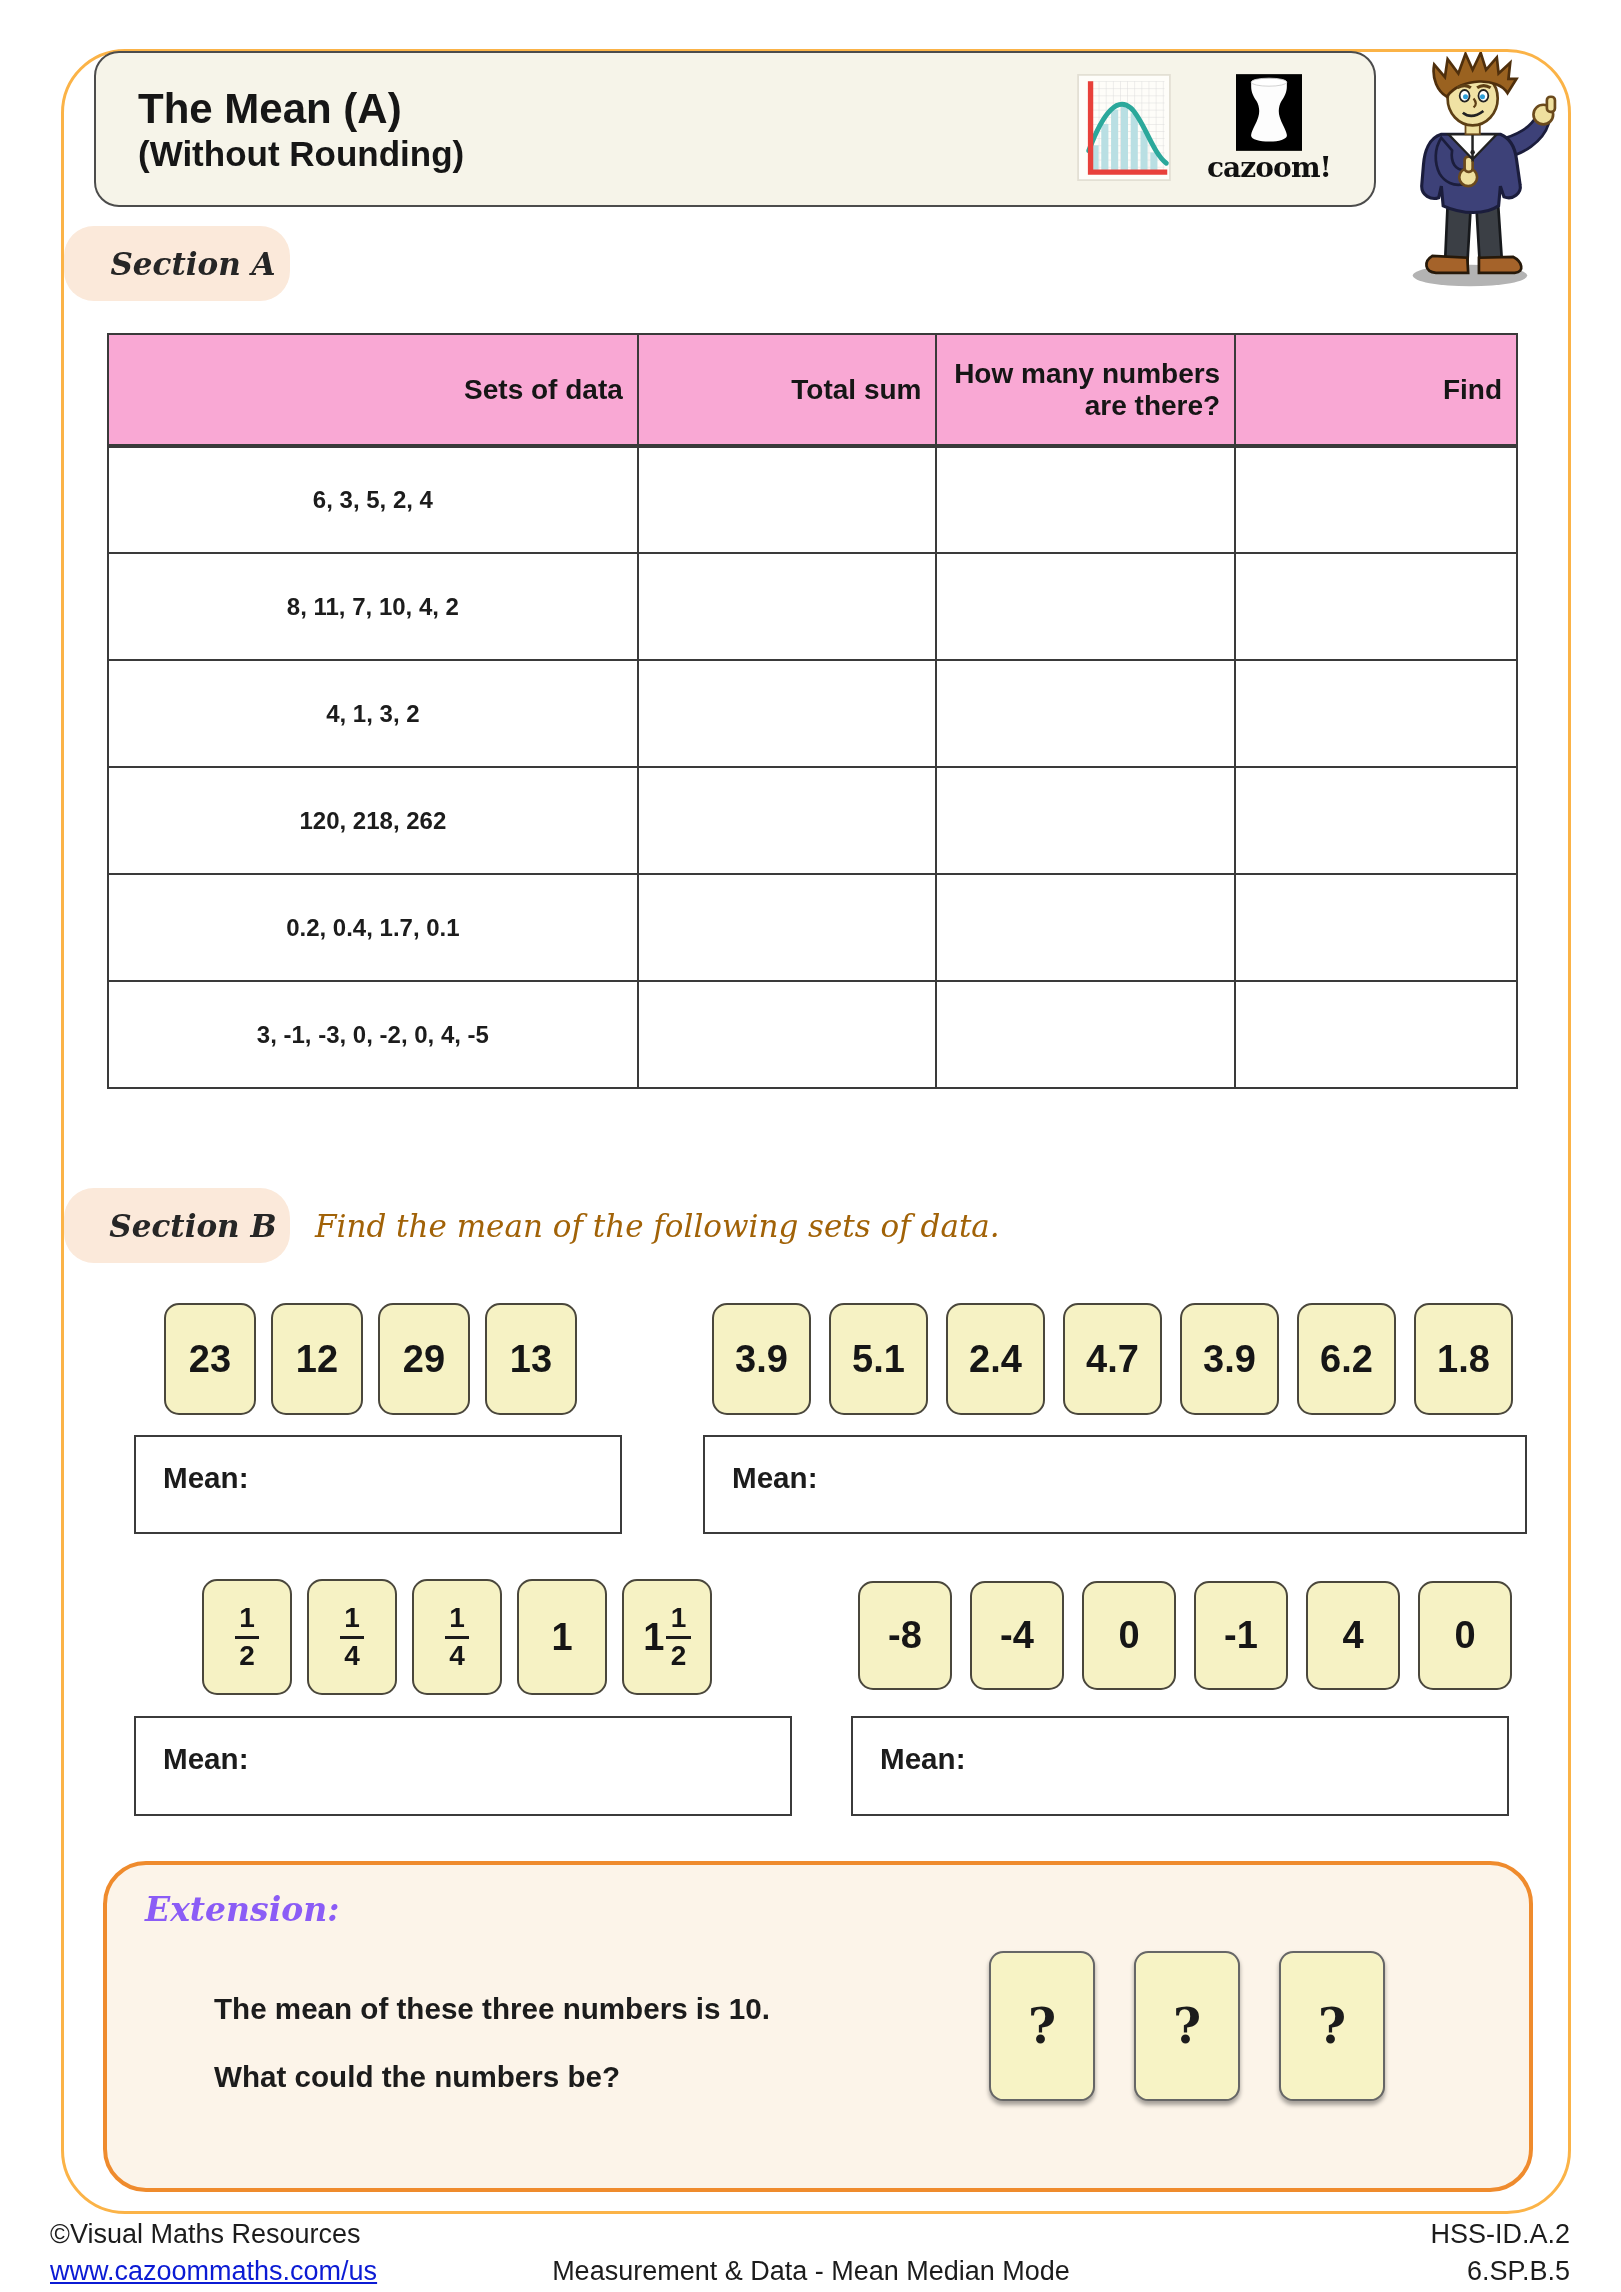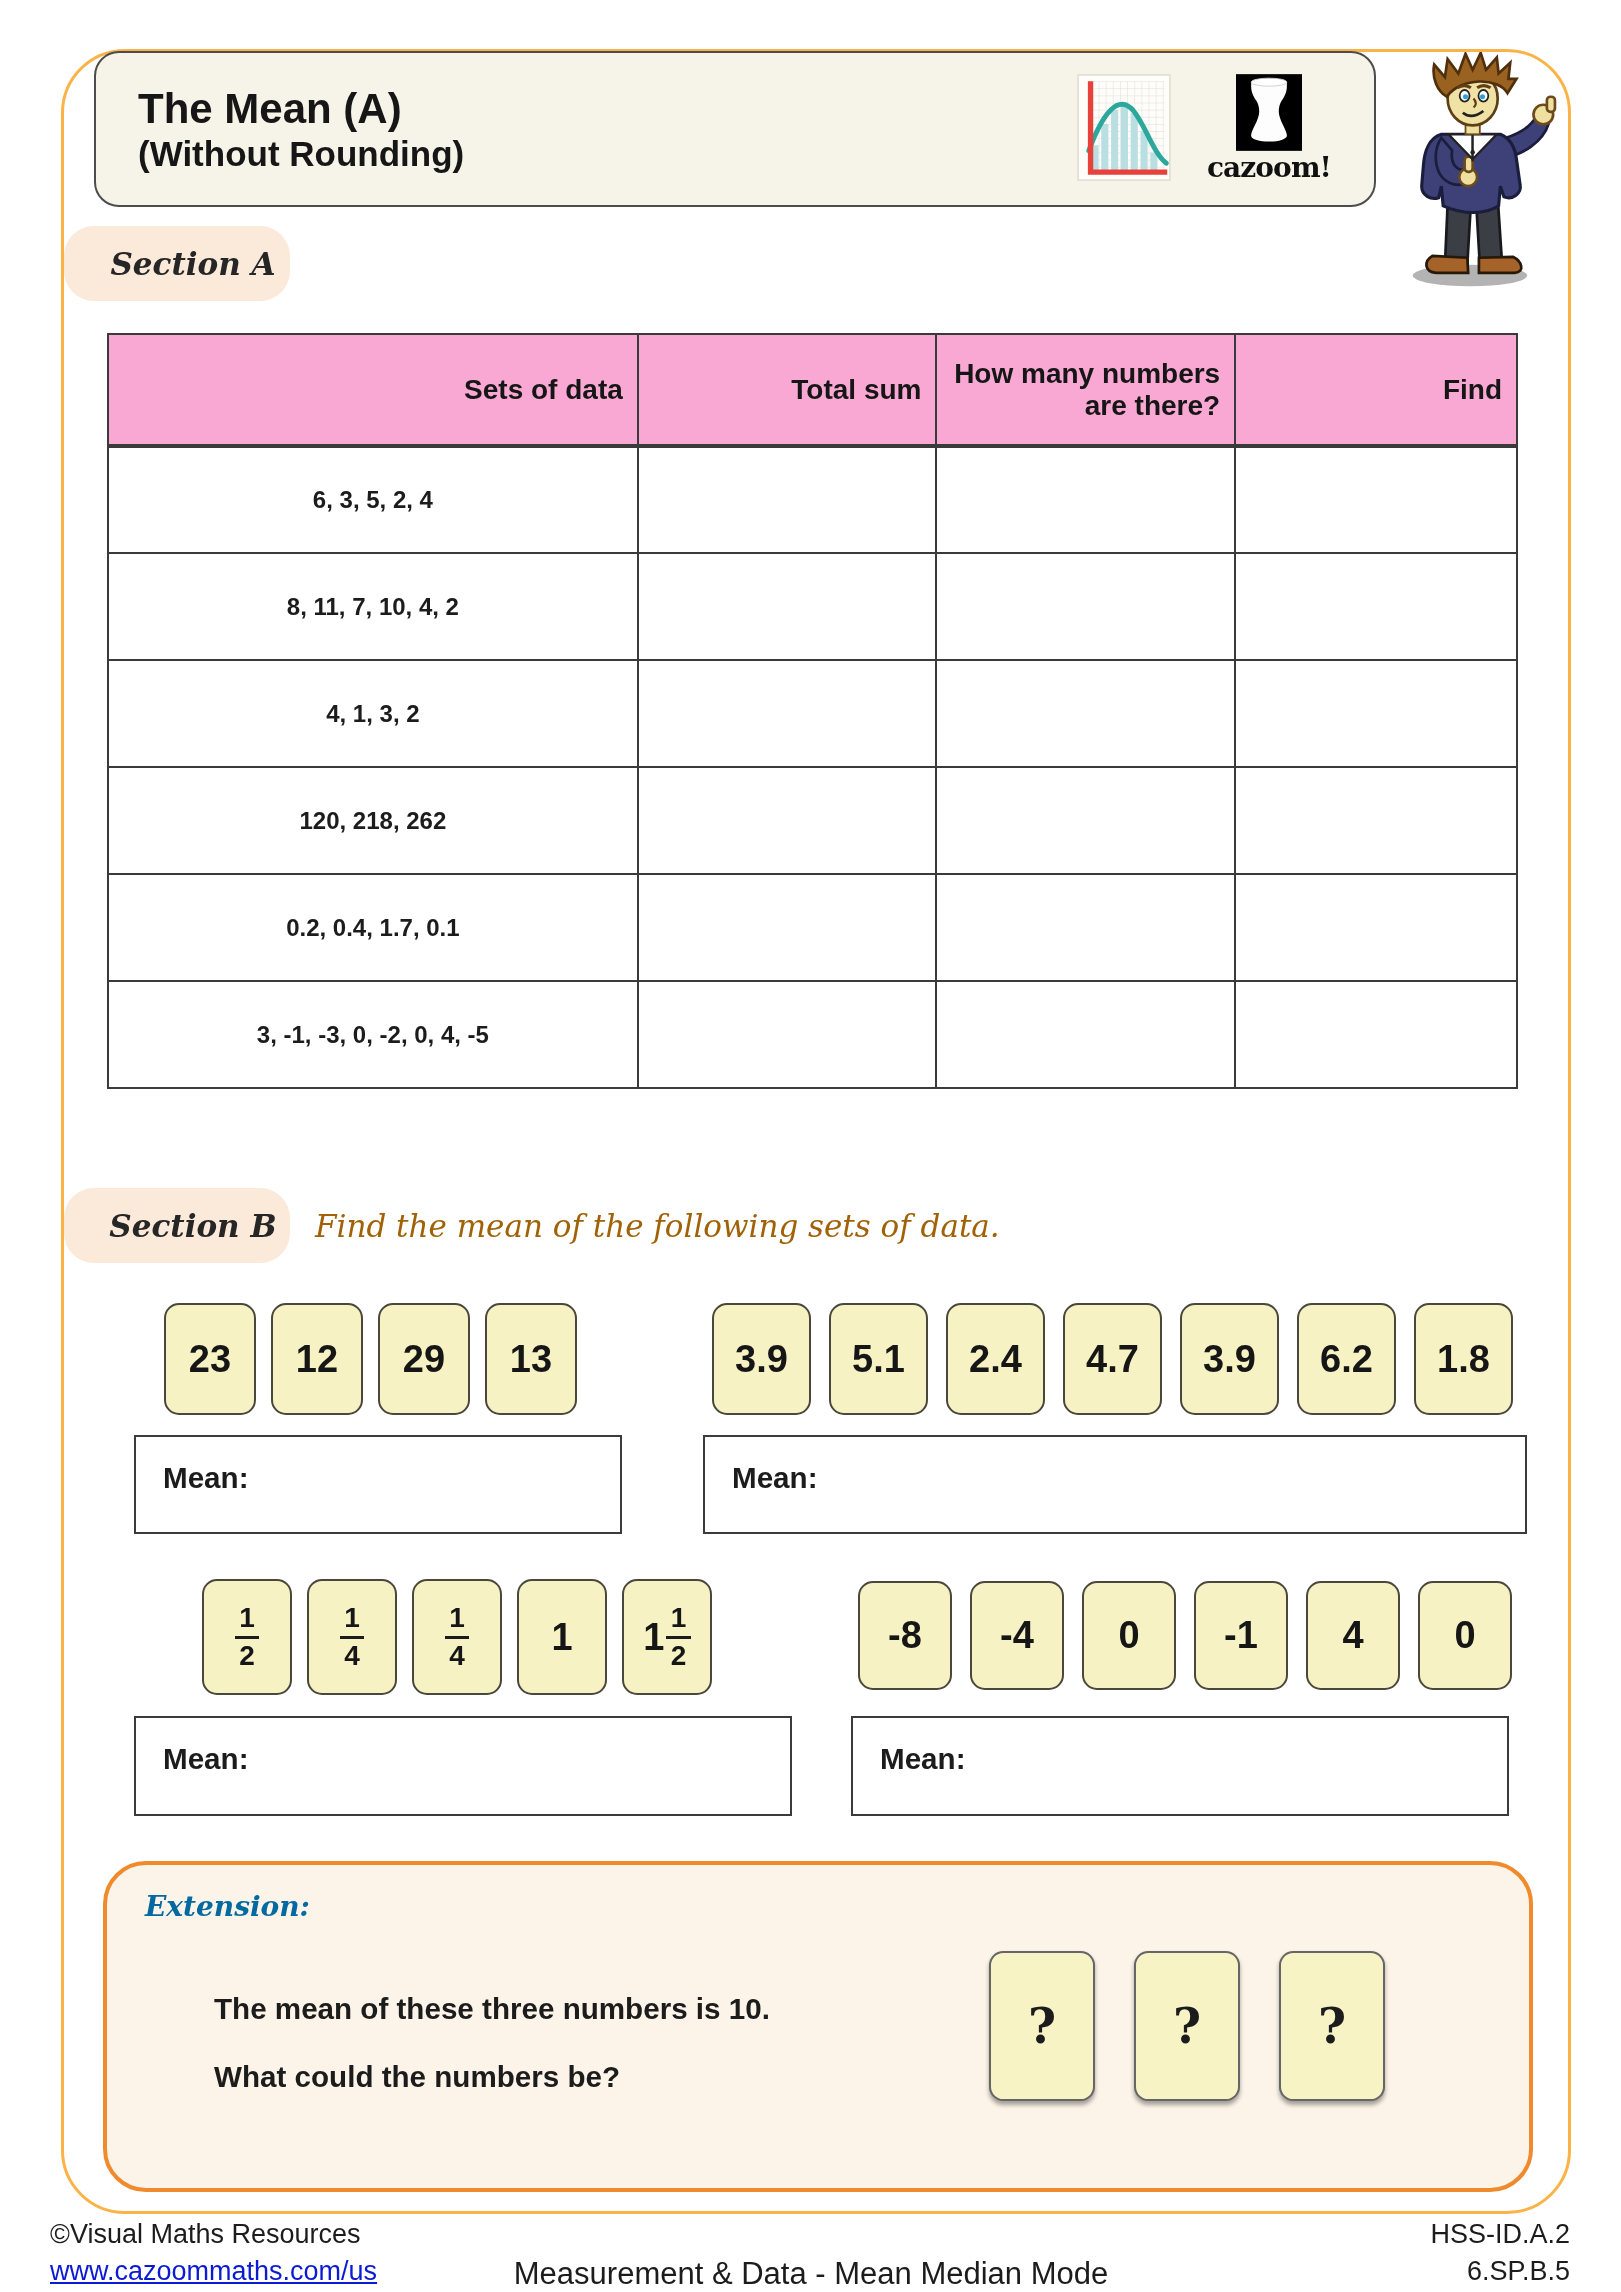--- a/index.html
+++ b/index.html
@@ -68,34 +68,34 @@
   .g1-mean { left:134px; top:1435px; width:488px; height:99px; }
   .g2-mean { left:703px; top:1435px; width:824px; height:99px; }
   .g3-mean { left:134px; top:1716px; width:658px; height:100px; }
   .g4-mean { left:851px; top:1716px; width:658px; height:100px; }
   .mean-label { display:block; margin:24px 0 0 27px; font-weight:bold; font-size:29.6px; color:#1c1c1c; }
 
   
   .extension { position:absolute; left:103px; top:1861px; width:1430px; height:331px;
     border:4.5px solid #EF8B2D; border-radius:43px; background:#fcf4e9; }
   .ext-label { position:absolute; left:38px; top:25px; font-family:"DejaVu Serif", serif;
-    font-weight:bold; font-style:italic; font-size:28px; color:#0369a1; }
+    font-weight:bold; font-style:italic; font-size:33px; color:#8b5cf6; }
   .ext-line1 { position:absolute; left:107px; top:127px; font-weight:bold; font-size:29.6px; }
   .ext-line2 { position:absolute; left:107px; top:195px; font-weight:bold; font-size:29.6px; }
   .ext-cards { position:absolute; left:882px; top:86px; display:flex; gap:39px; }
   .qcard { width:106px; height:150px; background:#f7f3c5; border:2.7px solid #666;
     border-radius:14.3px; box-shadow:0 3.6px 4.5px rgba(0,0,0,0.35); display:flex;
     align-items:center; justify-content:center; font-family:"DejaVu Serif", serif;
     font-weight:bold; font-size:48px; color:#1c1c1c; }
 
   
   .f-copy { position:absolute; left:50px; top:2219px; font-size:27px; }
   .f-link { position:absolute; left:50px; top:2256px; font-size:27px; color:#0b1bd4;
     text-decoration:underline; cursor:pointer; }
-  .f-center { position:absolute; left:0; top:2256px; width:1622px; text-align:center; font-size:31px; }
+  .f-center { position:absolute; left:0; top:2256px; width:1622px; text-align:center; font-size:27px; }
   .f-s1 { position:absolute; right:52px; top:2219px; font-size:27px; text-align:right; }
   .f-s2 { position:absolute; right:52px; top:2256px; font-size:27px; text-align:right; }
 </style>
 </head>
 <body>
 
 <div class="page">
 
   <div class="outer-border"></div>
 

